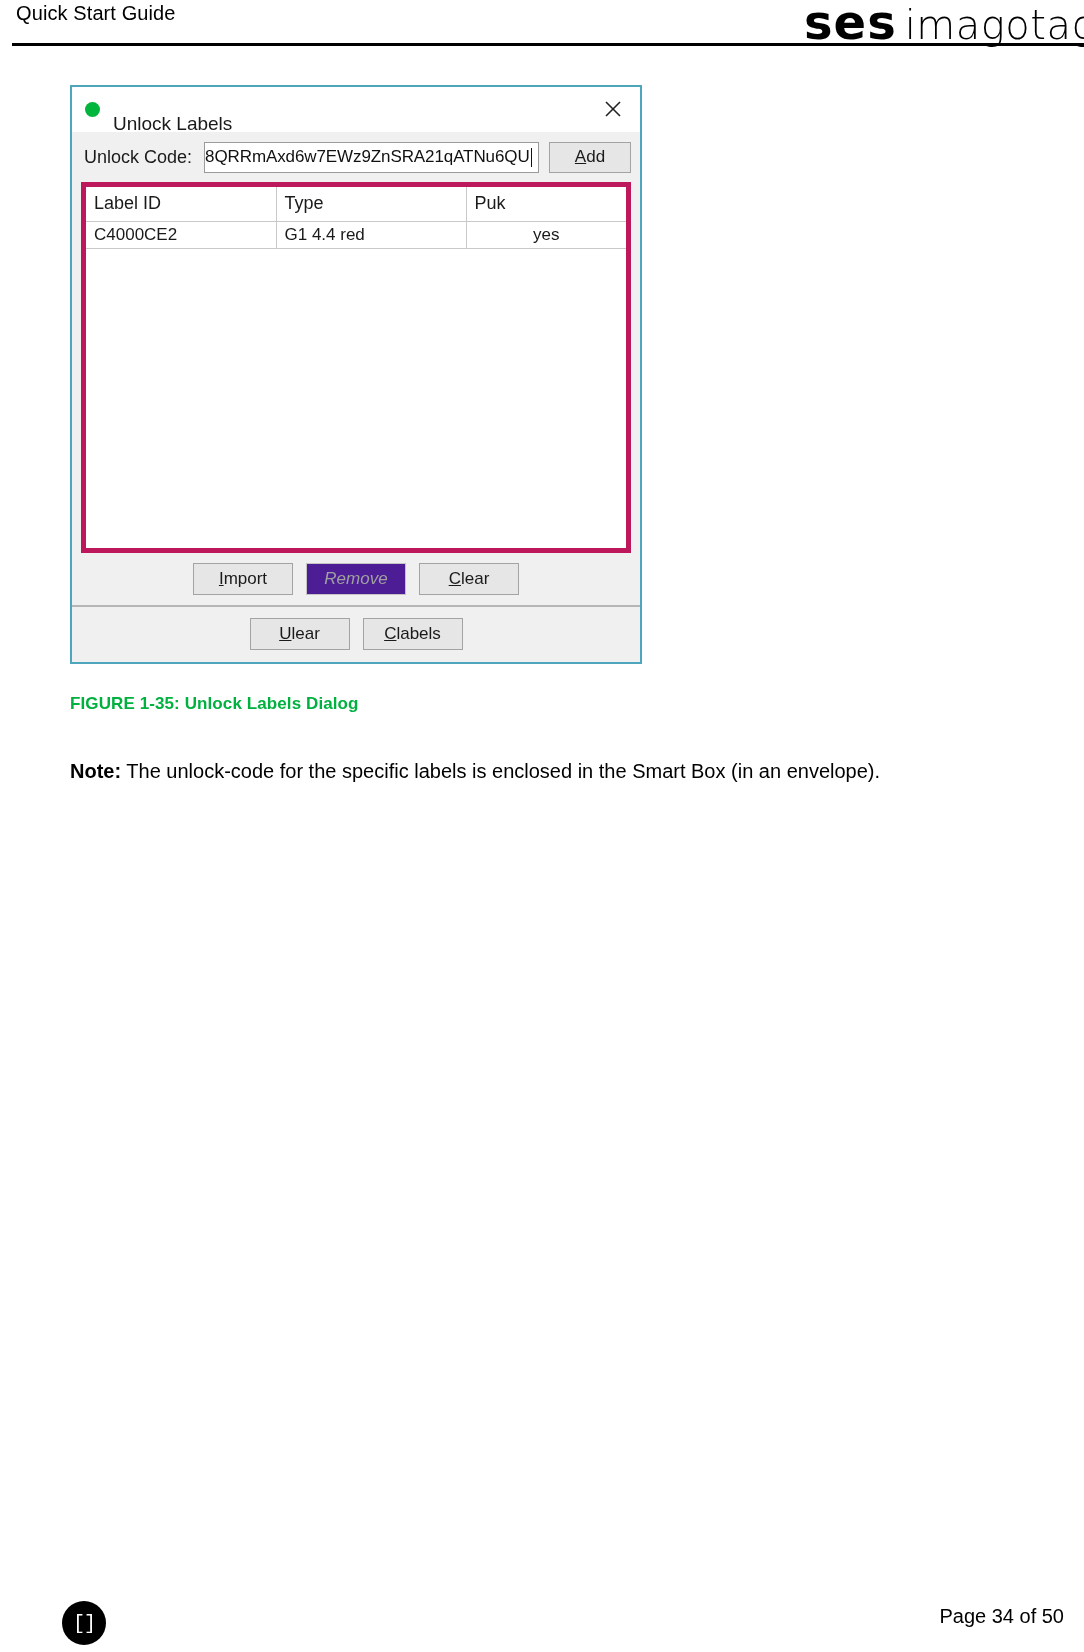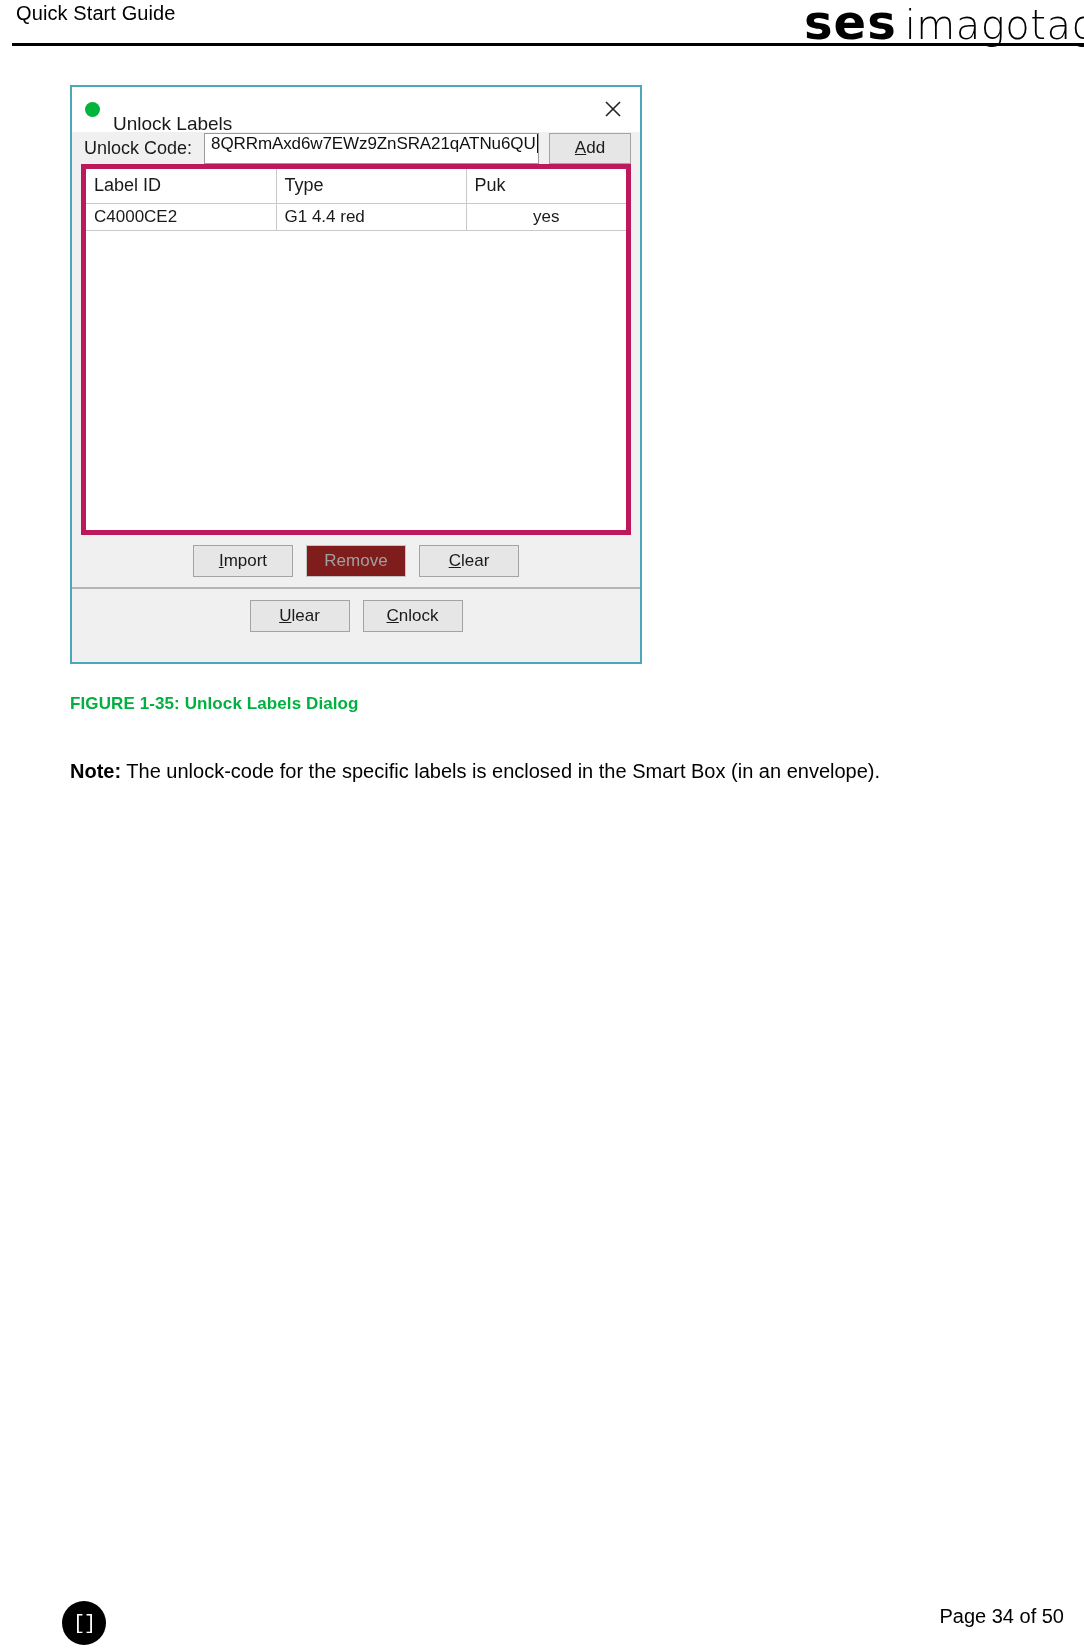--- a/index.html
+++ b/index.html
@@ -107,42 +107,41 @@
     width: 42px;
     height: 32px;
     display: flex;
     align-items: center;
     justify-content: center;
   }
   .close-btn svg { display: block; }
 
   
   .code-row {
-    height: 32px;
+    height: 50px;
     display: flex;
     align-items: center;
     padding: 0 9px 0 12px;
     background: #f0f0f0;
     box-sizing: border-box;
   }
   .code-label {
     font-size: 18px;
     color: #1a1a1a;
     white-space: nowrap;
     margin-right: 12px;
   }
   .code-input {
     flex: 1 1 auto;
     height: 31px;
     background: #ffffff;
     border: 1px solid #9b9b9b;
     box-sizing: border-box;
     display: flex;
-    align-items: flex-start;
-    padding-left: 6px;
+    align-items: center;
     position: relative;
     overflow: hidden;
   }
   .code-value {
     font-size: 17px;
     color: #111;
     white-space: nowrap;
     letter-spacing: -0.1px;
   }
   .caret {
@@ -230,23 +229,24 @@
     background: #e6e6e6;
     border: 1px solid #a3a3a3;
     box-sizing: border-box;
     font-size: 17px;
     color: #1a1a1a;
     display: flex;
     align-items: center;
     justify-content: center;
   }
   .btn.disabled {
-    background: #7f1d1d;
+    background: #4c1d95;
     border-color: #c4c4c4;
     color: #a0a0a0;
+    font-style: italic;
   }
   
   .btn-bar-bottom {
     height: 54px;
     display: flex;
     align-items: center;
     justify-content: center;
     gap: 13px;
   }
 
@@ -370,21 +370,21 @@
     </span>
   </div>
 
   <div class="btn-bar-bottom">
     <span class="btn">
       <span class="u-first">U</span>
         <span>lear</span>
     </span>
     <span class="btn">
       <span class="u-first">C</span>
-        <span>nlock</span>
+        <span>labels</span>
     </span>
   </div>
 
 </div>
 
 <div class="figure-caption">FIGURE 1-35: Unlock Labels Dialog</div>
 
 <p class="note">
   <b>Note:</b><span> The unlock-code for the specific labels is enclosed in the Smart Box (in an envelope).</span>
 </p>

